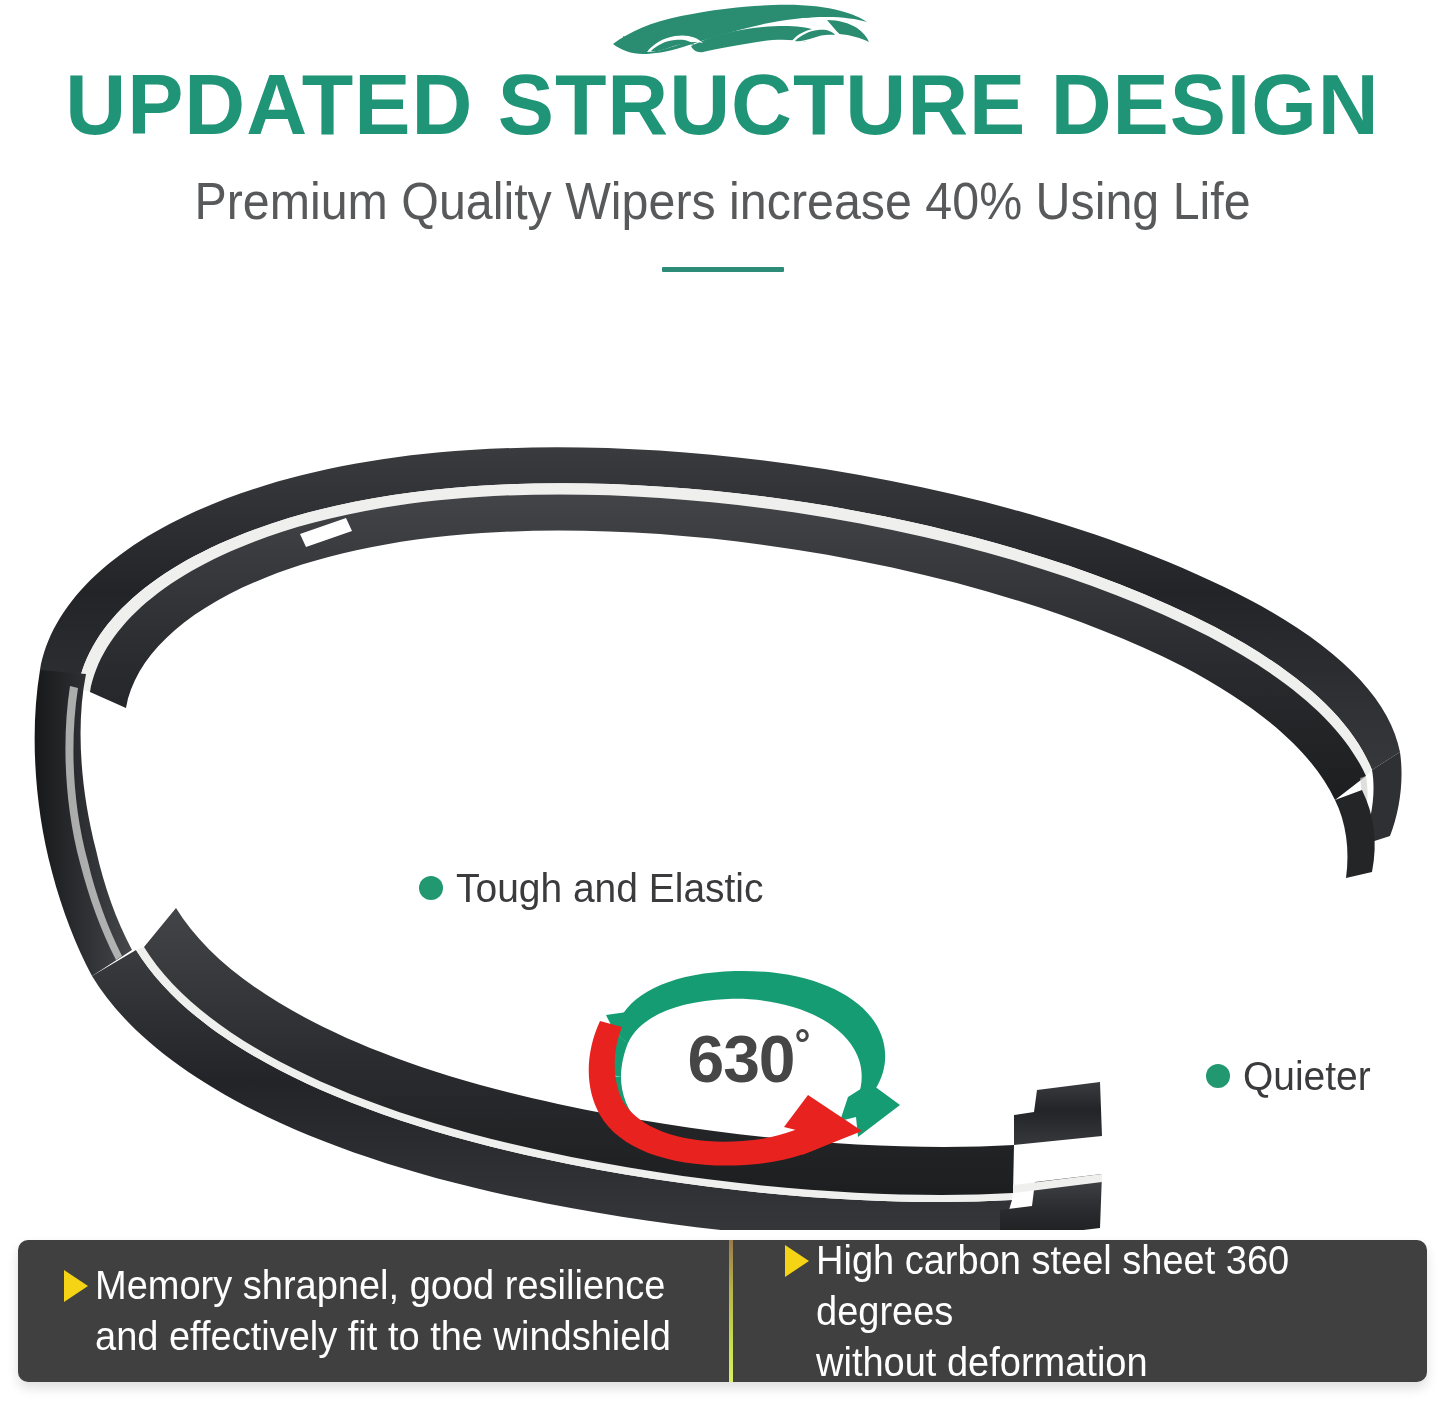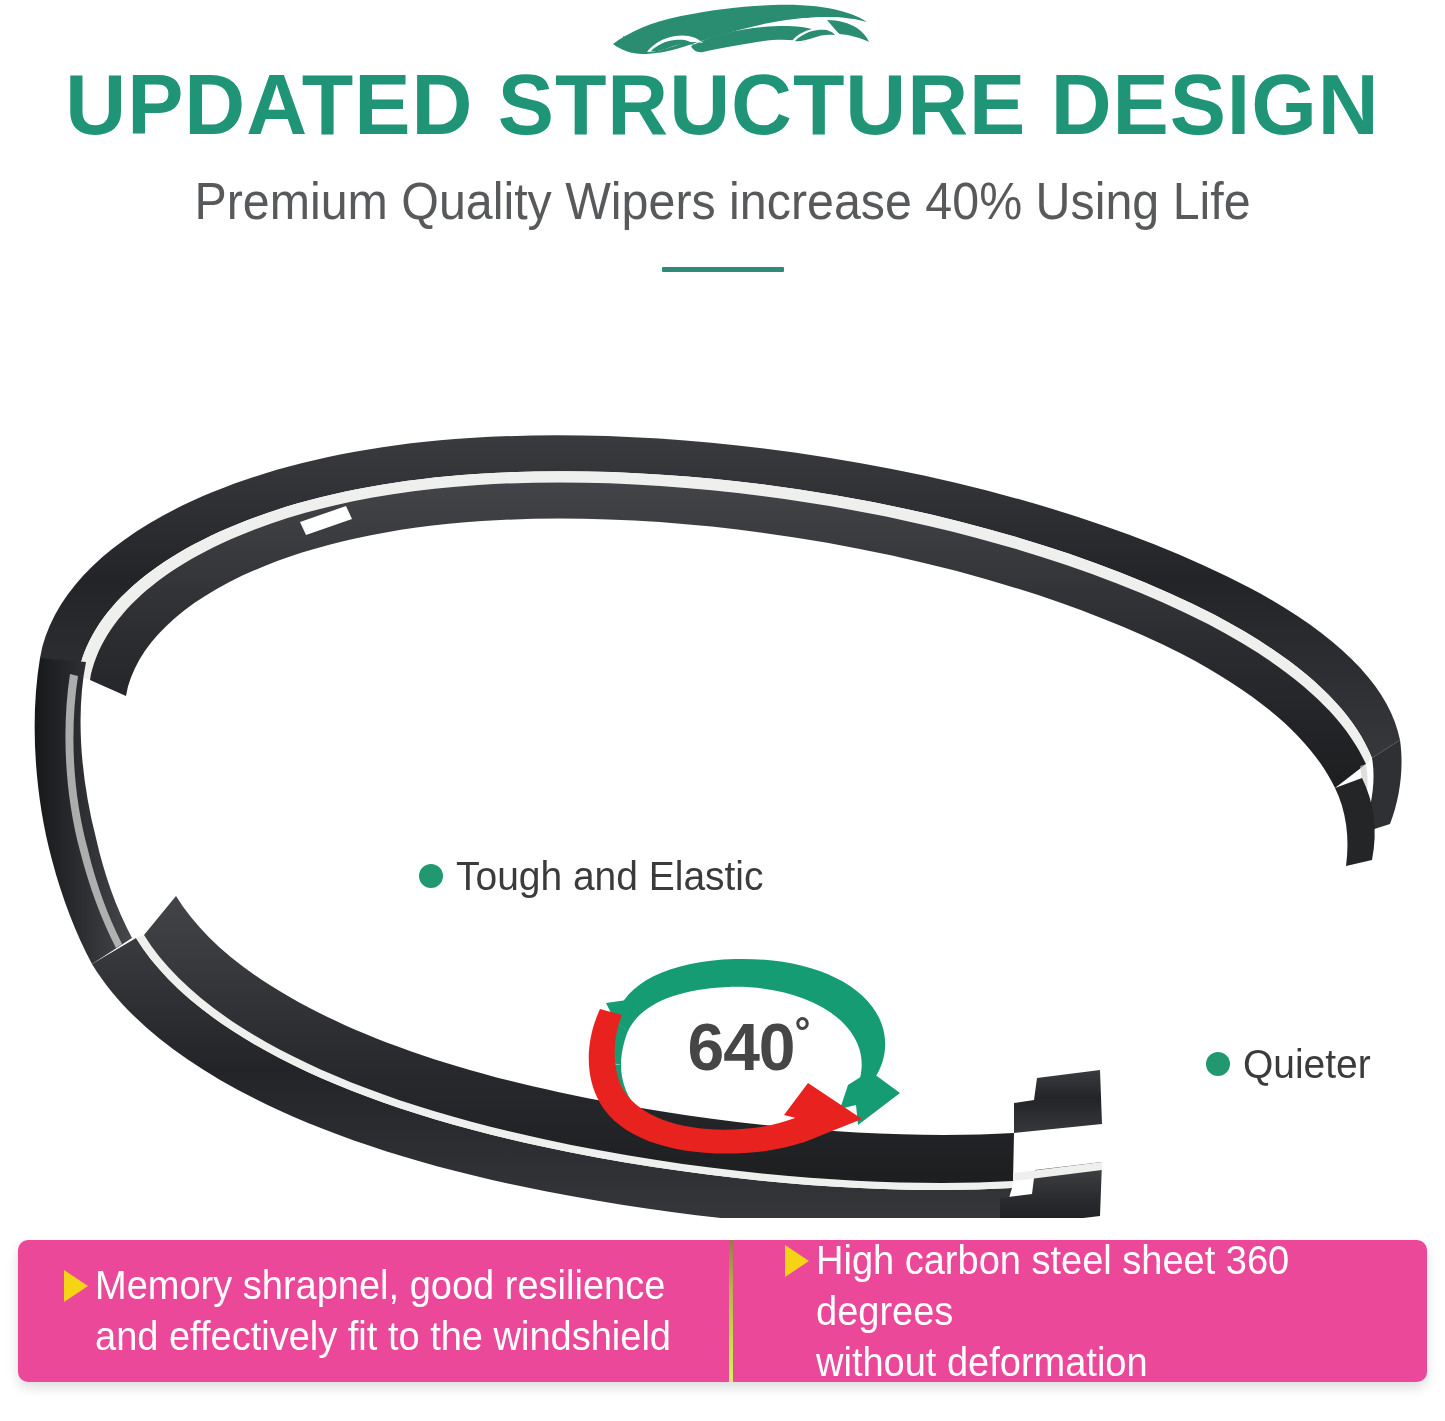--- a/index.html
+++ b/index.html
@@ -58,21 +58,21 @@
     position: absolute;
     left: 662px; top: 267px;
     width: 122px; height: 5px;
     background: #2d8c78;
     border-radius: 1px;
   }
 
   
   #stage {
     position: absolute;
-    left: 0; top: 288px;
+    left: 0; top: 300px;
     width: 1445px;
     height: 930px;
   }
   #blade-svg {
     position: absolute;
     left: 0; top: 0;
     width: 1445px; height: 930px;
   }
 
   
@@ -132,21 +132,21 @@
     vertical-align: 24px;
     letter-spacing: 0;
   }
 
   
   #banner {
     position: absolute;
     left: 18px; top: 1240px;
     width: 1409px;
     height: 142px;
-    background: #ec4899;
+    background: #404040;
     border-radius: 10px;
     box-shadow: 0 6px 12px rgba(0,0,0,0.13);
     display: flex;
   }
   .banner-half {
     flex: 1 1 50%;
     display: flex;
     align-items: center;
     padding: 0 0 0 46px;
     box-sizing: border-box;
@@ -354,21 +354,21 @@
                  L 250 162
                  C 230 176, 202 184, 172 186
                  C 118 190, 72 176, 54 148
                  C 42 128, 42 96, 52 72
                  Z" fill="#e8231f"></path>
 
         <path d="M238 140 L292 176 L232 200 L238 178 L214 172 L226 156 Z" fill="#e8231f"></path>
       </g>
     </svg>
     <div id="badge-text">
-      <span><span>640</span><span class="deg">°</span></span>
+      <span><span>630</span><span class="deg">°</span></span>
     </div>
   </div>
 </div>
 
 <div id="banner">
 
   <div class="banner-half left">
     <div class="banner-row">
       <span class="tri"></span>
       <span class="banner-text">Memory shrapnel, good resilience

